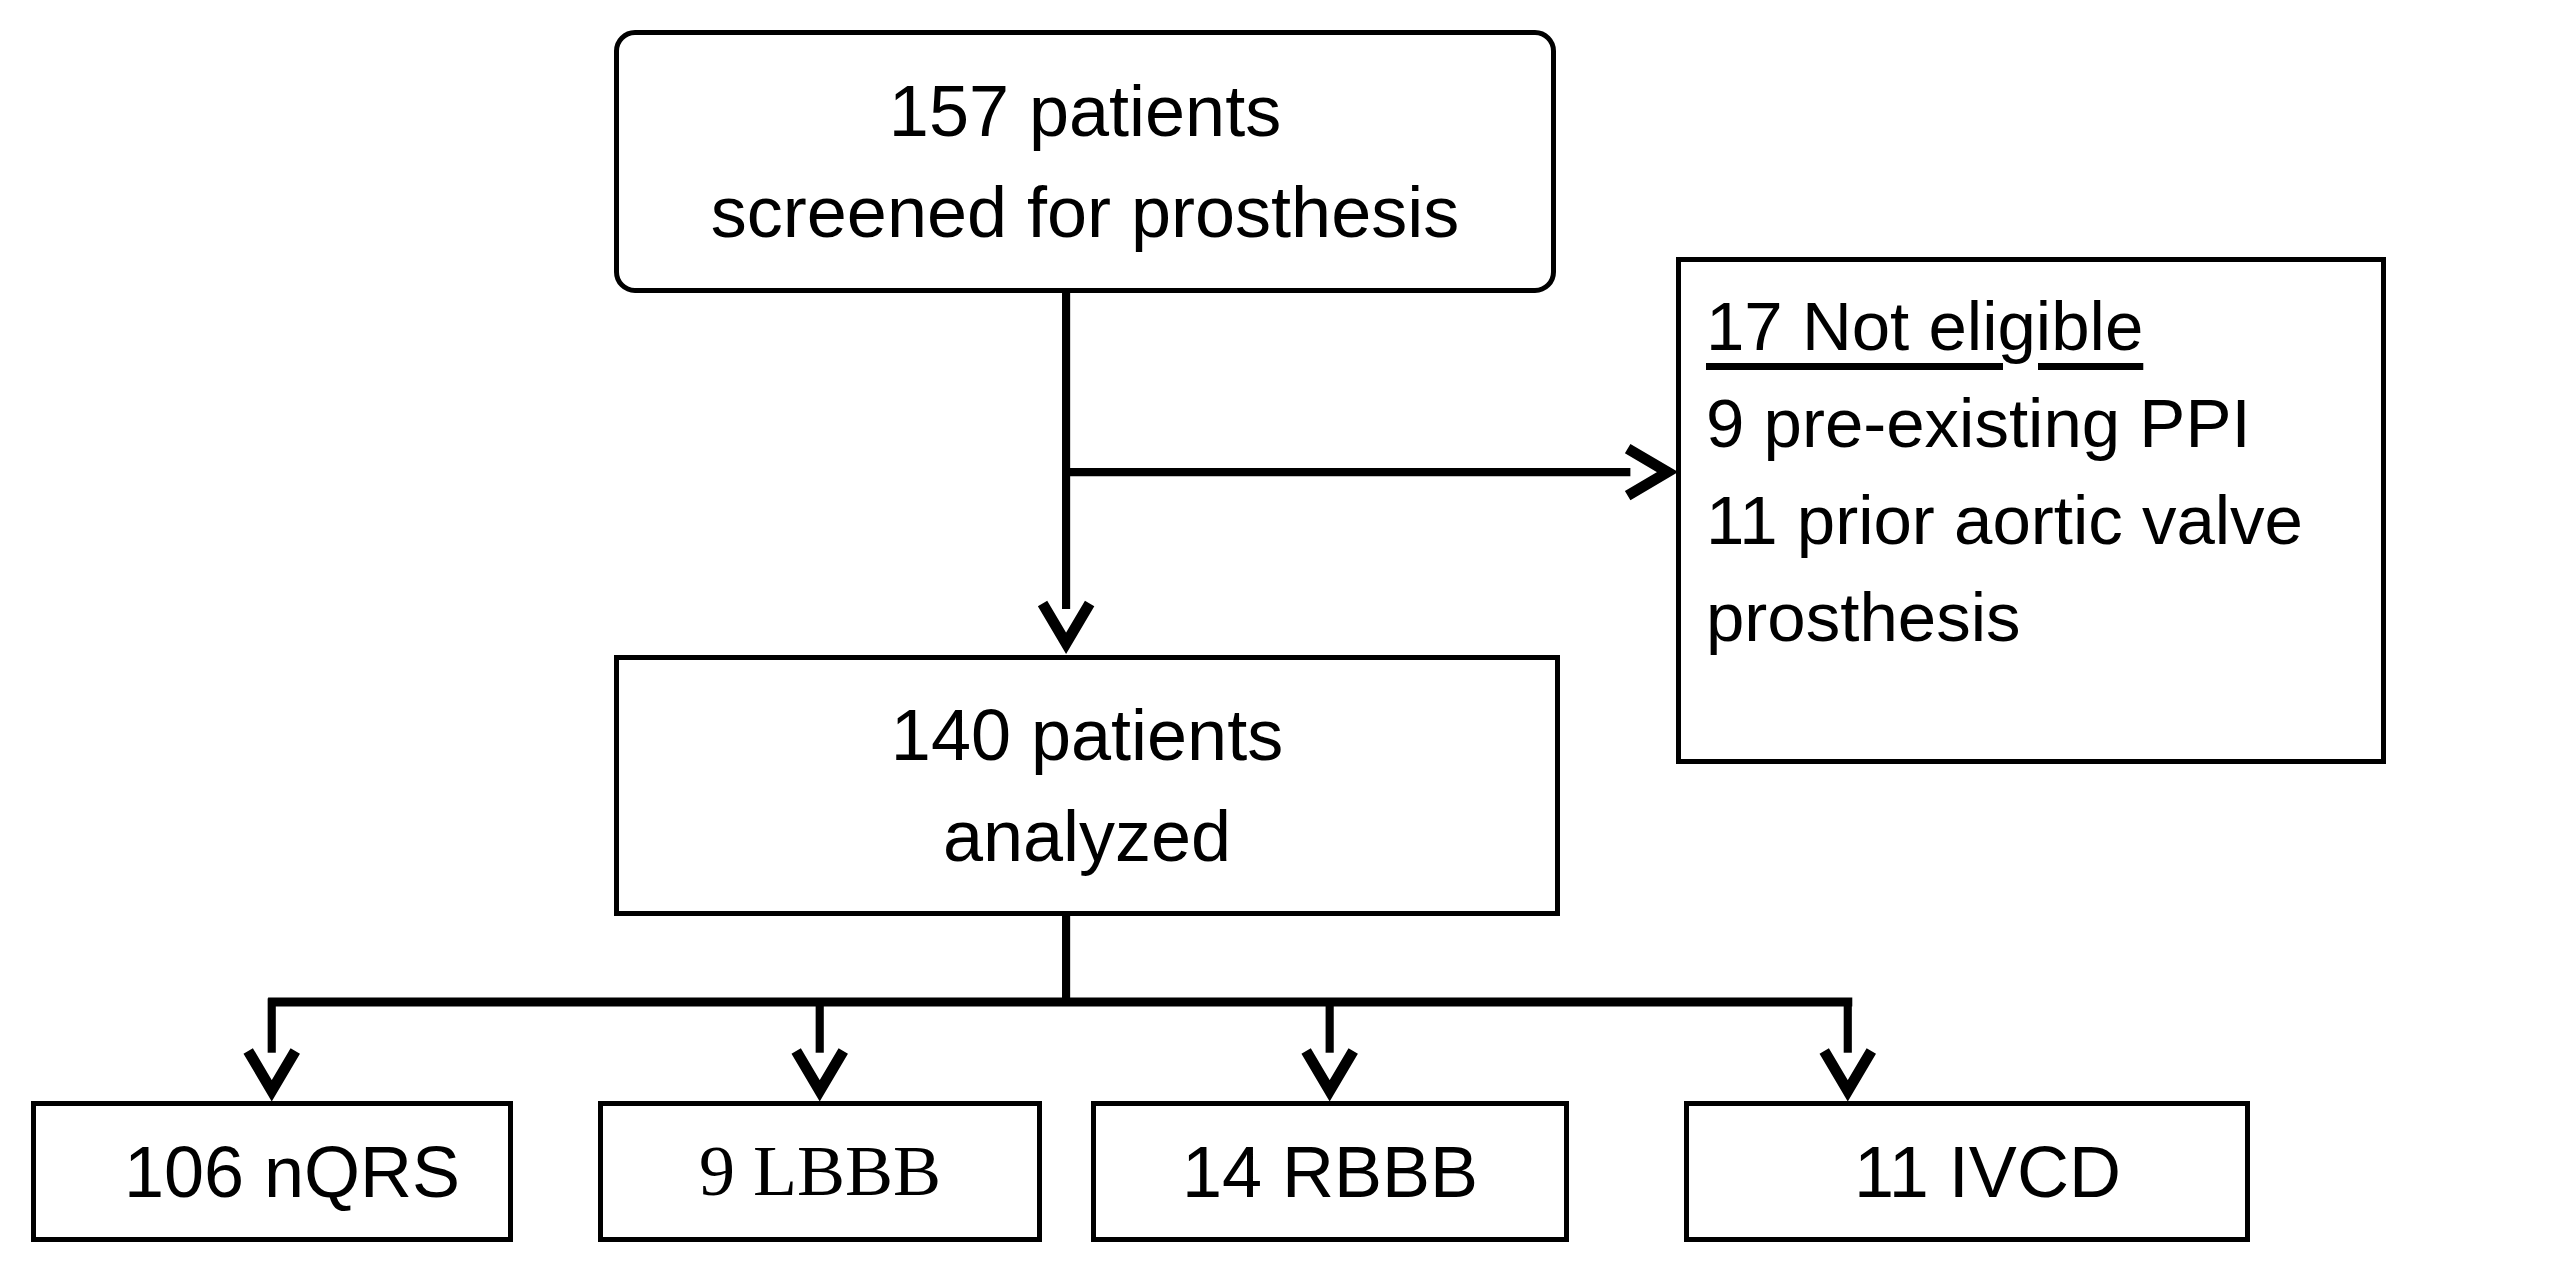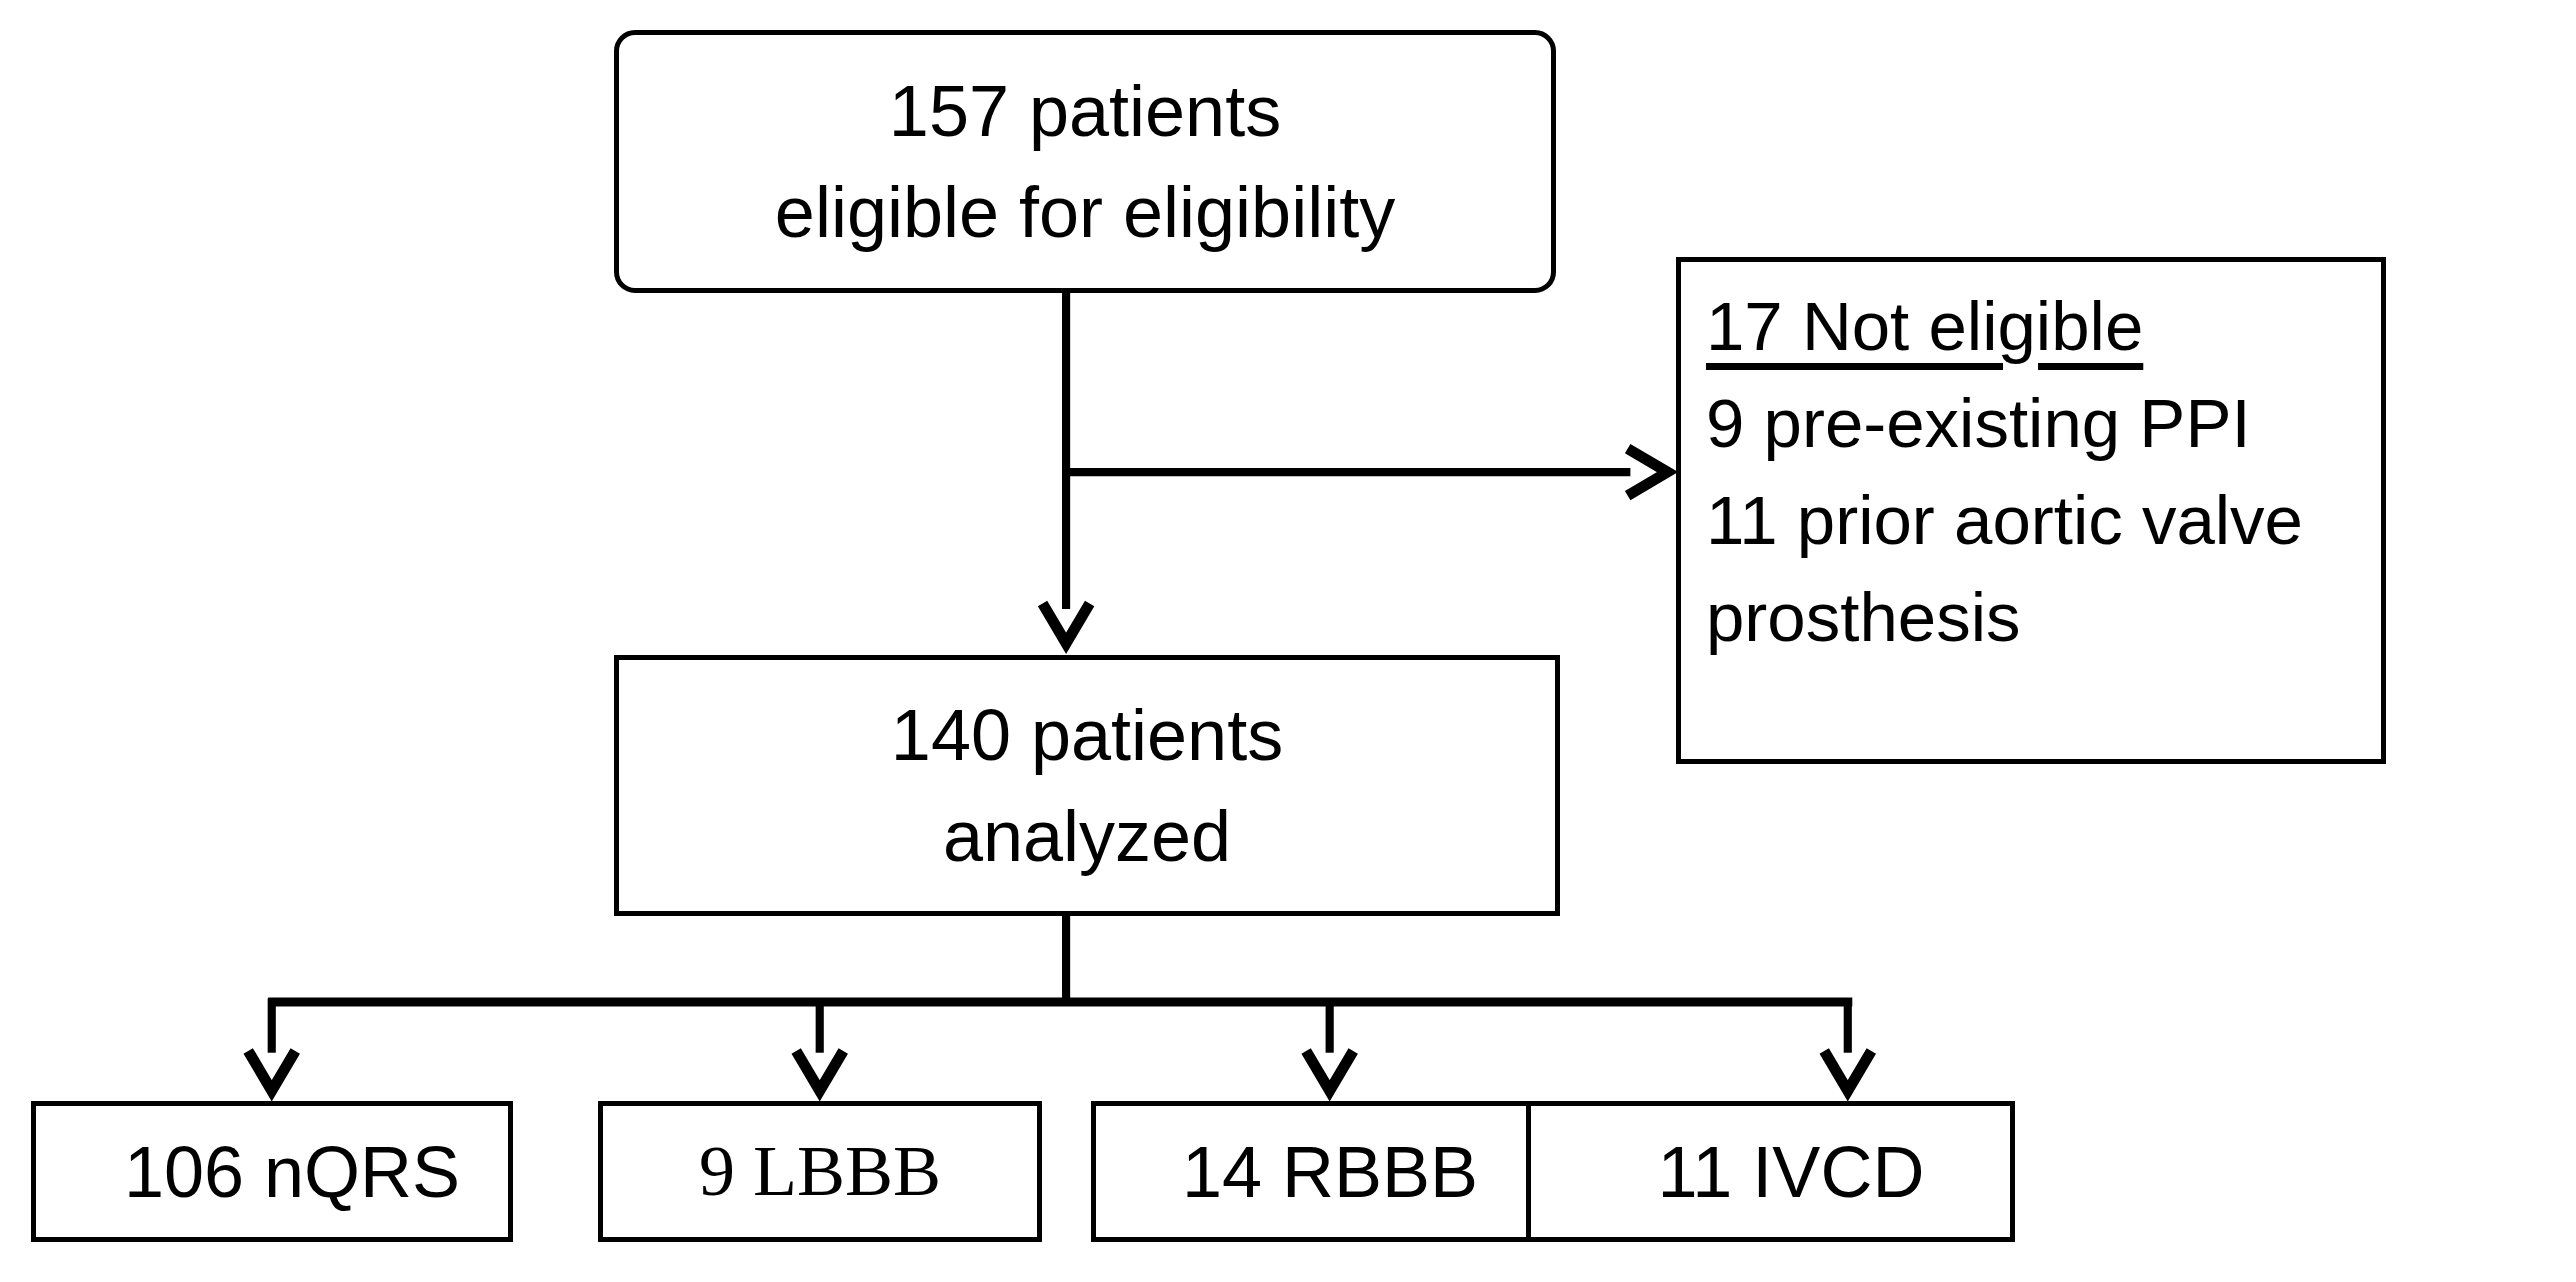--- a/index.html
+++ b/index.html
@@ -77,21 +77,21 @@
     border: 5.4px solid #000000;
     display: flex;
     align-items: center;
     justify-content: center;
     font-size: 72px;
     white-space: nowrap;
   }
   .outcome-1 { left: 31px;   width: 482px; padding-left: 40px; }
   .outcome-2 { left: 598px;  width: 444px; font-family: Liberation Serif, serif; }
   .outcome-3 { left: 1091px; width: 478px; }
-  .outcome-4 { left: 1526px; width: 489px; padding-left: 41px; }
+  .outcome-4 { left: 1684px; width: 566px; padding-left: 41px; }
 </style>
 </head>
 <body>
 
 <div class="canvas">
 
   <svg class="connectors" viewBox="0 0 2844 1416" xmlns="http://www.w3.org/2000/svg">
 
     <line class="shaft" x1="1177" y1="322" x2="1177" y2="672" stroke="#000000"></line>
     <path class="chev" d="M 1151 666 L 1177 710 L 1203 666" stroke="#000000"></path>
@@ -110,21 +110,21 @@
 
     <line class="shaft" x1="1468" y1="1102" x2="1468" y2="1162" stroke="#000000"></line>
     <path class="chev" d="M 1442 1160 L 1468 1204 L 1494 1160" stroke="#000000"></path>
 
     <line class="shaft" x1="2040" y1="1102" x2="2040" y2="1162" stroke="#000000"></line>
     <path class="chev" d="M 2014 1160 L 2040 1204 L 2066 1160" stroke="#000000"></path>
   </svg>
 
   <div class="box box-screened">
     <div class="ln">157 patients</div>
-    <div class="ln">eligible for eligibility</div>
+    <div class="ln">screened for prosthesis</div>
   </div>
 
   <div class="box box-noteligible">
     <div class="ne-title">17 Not eligible</div>
     <div class="ne-item">9 pre-existing PPI</div>
     <div class="ne-item">11 prior aortic valve prosthesis</div>
   </div>
 
   <div class="box box-analyzed">
     <div class="ln">140 patients</div>

